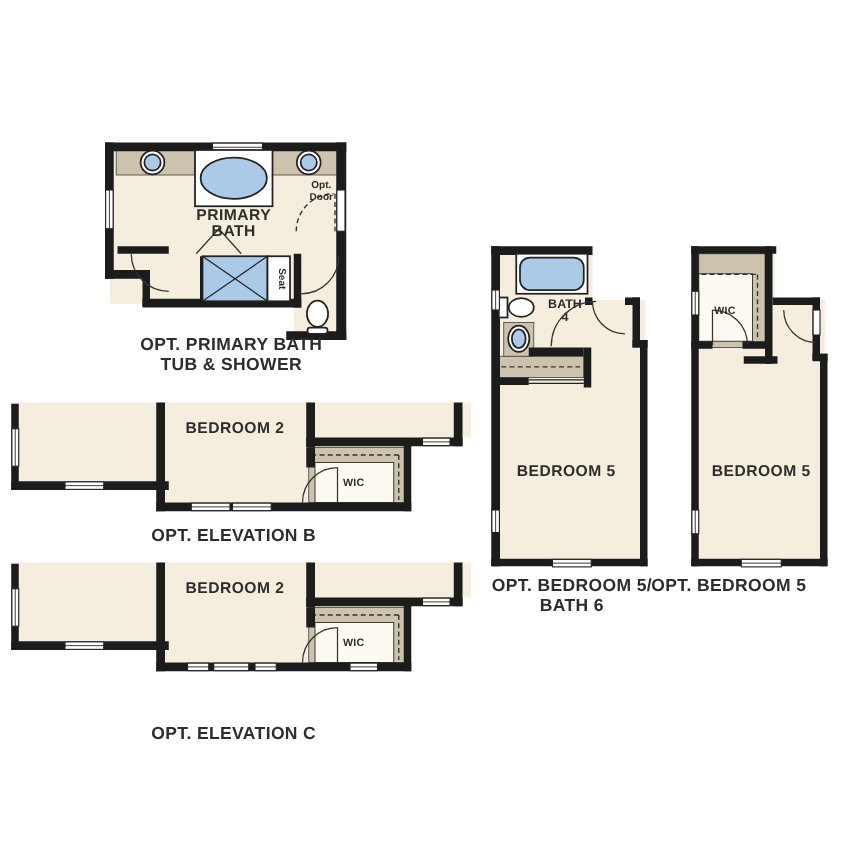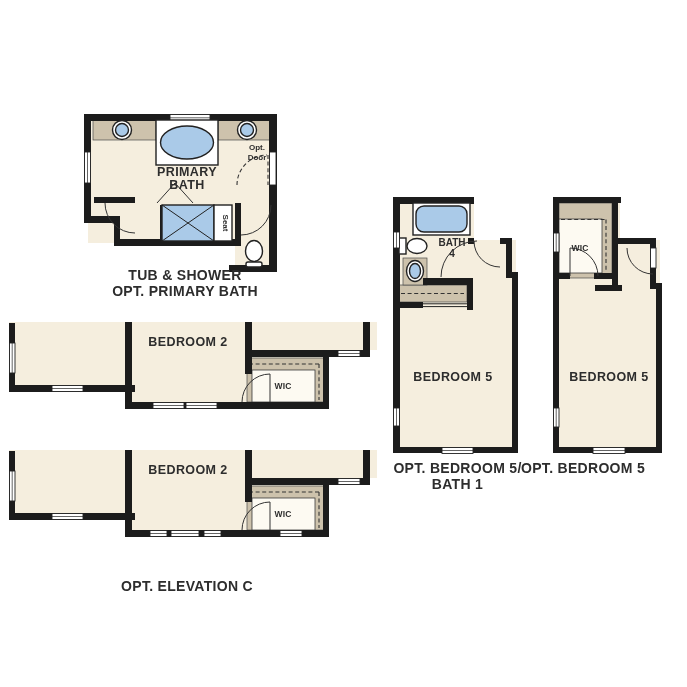--- a/index.html
+++ b/index.html
@@ -88,22 +88,22 @@
       <rect class="win" x="185.5" y="40" width="6.5" height="33"></rect>
       <line class="dash" x1="184" y1="43" x2="184" y2="73"></line>
       <path class="dash" d="M 153,73 A 30 30 0 0 1 183,43"></path>
     </g>
     <text class="roomlbl" x="103" y="64" text-anchor="middle">PRIMARY</text>
     <text class="roomlbl" x="103" y="77" text-anchor="middle">BATH</text>
     <text class="tinylbl" x="173" y="38" text-anchor="middle">Opt.</text>
     <text class="tinylbl" x="173" y="48" text-anchor="middle">Door</text>
   </svg>
   <div class="title" style="left:60px;top:267px;width:250px;">
+    <div>OPT. PRIMARY BATH</div>
     <div>TUB &amp; SHOWER</div>
-    <div>OPT. PRIMARY BATH</div>
   </div>
 
   <svg style="left:8px;top:320px;" width="372" height="94" viewBox="0 0 372 94">
     <g>
       <rect class="floor" x="1" y="2" width="126" height="63"></rect>
       <rect class="floor" x="117" y="2" width="127" height="80"></rect>
       <rect class="floor" x="237" y="2" width="132" height="28"></rect>
       <rect class="floor" x="237" y="30" width="84" height="52"></rect>
     </g>
     <g>
@@ -142,20 +142,23 @@
         <rect class="win" x="330" y="30.5" width="22" height="6"></rect>
         <line class="mull" x1="330" y1="33.5" x2="352" y2="33.5"></line>
       </g>
     <g>
       <line class="arc" x1="262" y1="54" x2="262" y2="82"></line>
       <path class="arc" d="M 262,54 A 28 28 0 0 0 234,82"></path>
     </g>
     <text class="roomlbl" x="180" y="26" text-anchor="middle">BEDROOM 2</text>
     <text class="smlbl" x="275" y="69" text-anchor="middle">WIC</text>
   </svg>
+  <div class="title" style="left:37px;top:420px;width:300px;">
+    <div>OPT. ELEVATION B</div>
+  </div>
 
   <svg style="left:8px;top:448px;" width="372" height="94" viewBox="0 0 372 94">
     <g>
       <rect class="floor" x="1" y="2" width="126" height="63"></rect>
       <rect class="floor" x="117" y="2" width="127" height="80"></rect>
       <rect class="floor" x="237" y="2" width="132" height="28"></rect>
       <rect class="floor" x="237" y="30" width="84" height="52"></rect>
     </g>
     <g>
       <rect class="shelf" x="239" y="38" width="78" height="44"></rect>
@@ -266,21 +269,21 @@
         <line class="mull" x1="49" y1="255.5" x2="80" y2="255.5"></line>
       </g>
     <path class="arc" d="M 48,82 A 36 36 0 0 1 84,46"></path>
     <path class="arc" d="M 81,46 A 26 26 0 0 0 107,72"></path>
     <text class="midlbl" x="59" y="51" text-anchor="middle">BATH</text>
     <text class="midlbl" x="59" y="62" text-anchor="middle">4</text>
     <text class="roomlbl" x="60" y="186" text-anchor="middle">BEDROOM 5</text>
   </svg>
   <div class="title" style="left:385px;top:460px;width:145px;">
     <div>OPT. BEDROOM 5/</div>
-    <div>BATH 1</div>
+    <div>BATH 6</div>
   </div>
 
   <svg style="left:551px;top:195px;" width="114" height="262" viewBox="0 0 114 262">
     <g>
       <rect class="floor" x="4" y="2" width="65" height="254"></rect>
       <rect class="floor" x="61" y="45" width="48" height="211"></rect>
     </g>
     <g>
       <rect class="shelf" x="8" y="8" width="53" height="75"></rect>
       <rect class="inner" x="8" y="24" width="43" height="54"></rect>

